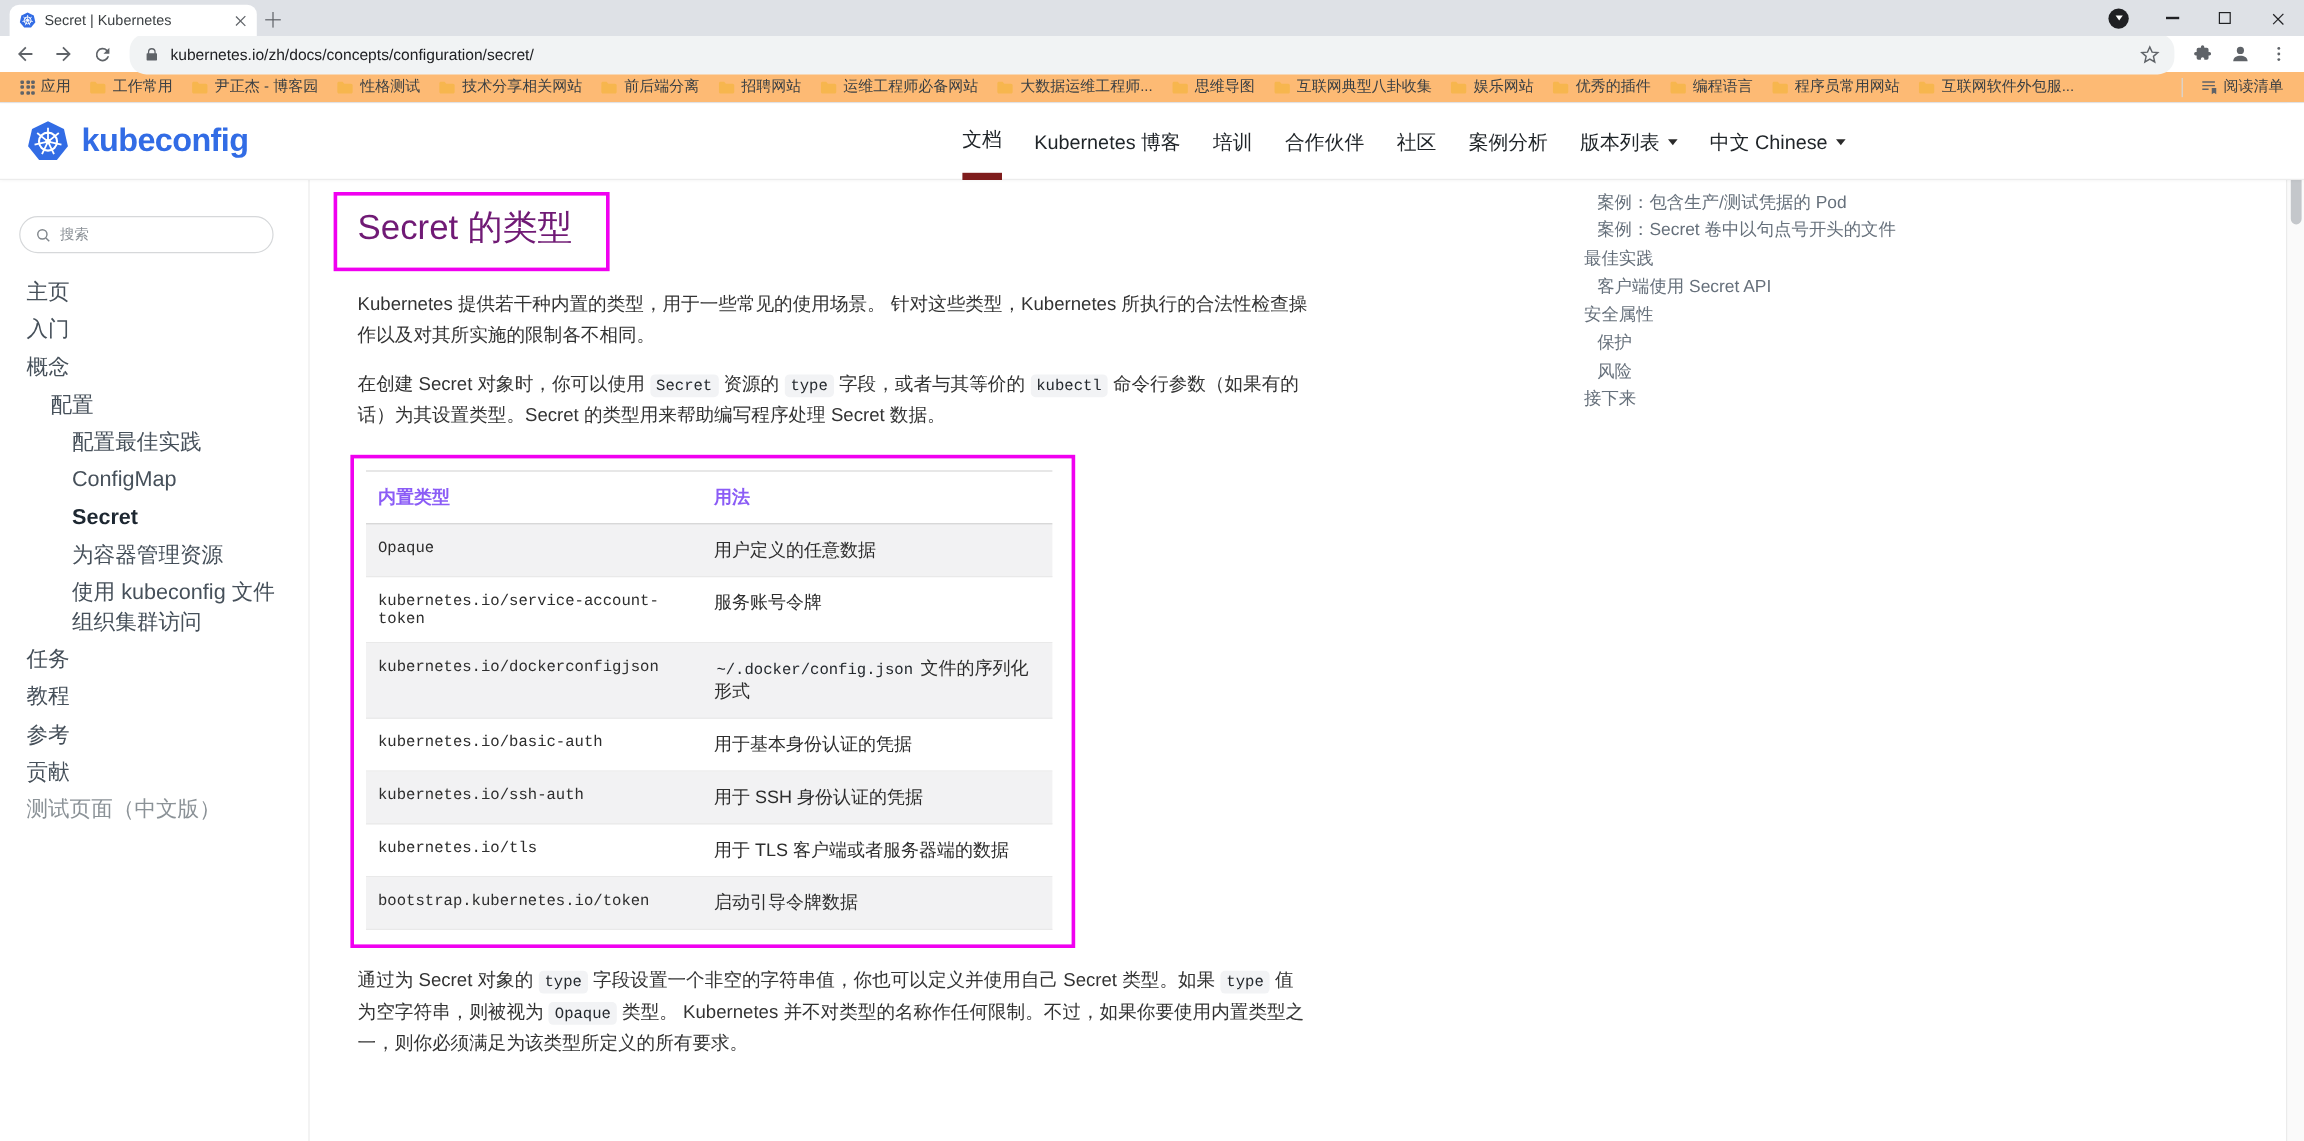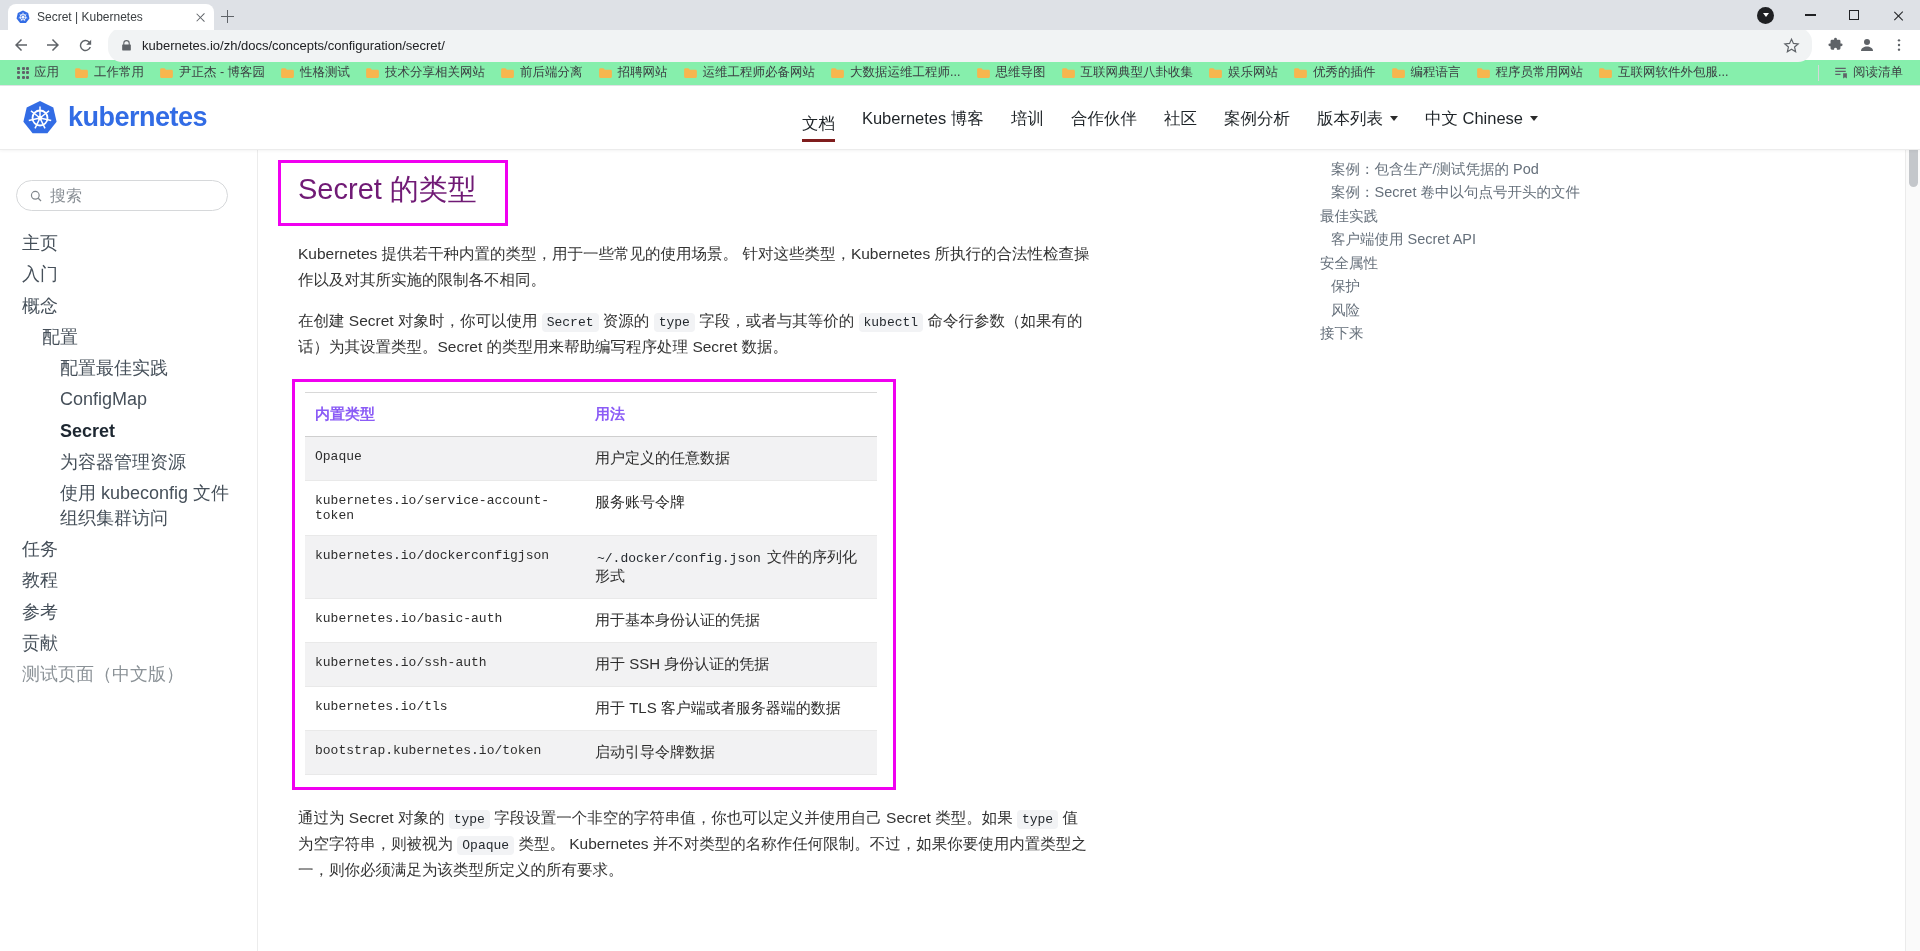--- a/index.html
+++ b/index.html
@@ -26,41 +26,41 @@
   .min-icon { width:11px; height:1.5px; background:#202124; display:inline-block; }
   .max-icon { width:10px; height:10px; border:1.4px solid #202124; display:inline-block; }
   .caret-white { width:0; height:0; border-left:3.5px solid transparent; border-right:3.5px solid transparent; border-top:4.5px solid #fff; }
   .caret-dark  { width:0; height:0; border-left:4px solid transparent; border-right:4px solid transparent; border-top:5px solid #2b2b2b; display:inline-block; margin-left:7px; }
 
   .toolbar { height:30px; background:#fff; display:flex; align-items:center; padding:0 8px; gap:6px; }
   .tool-btn { width:26px; height:26px; display:flex; align-items:center; justify-content:center; border-radius:50%; flex:0 0 auto; }
   .urlbar { flex:1; height:34px; background:#f1f3f4; border-radius:14px; display:flex; align-items:center; gap:9px; padding:0 12px; margin:0 4px; }
   .url-text { font-size:13px; color:#202124; flex:1; white-space:nowrap; overflow:hidden; }
 
-  .bookmarks-bar { height:26px; background:#86efac; border-bottom:1px solid #e2e4e7; display:flex; align-items:center; padding:0 10px; gap:1px; }
+  .bookmarks-bar { height:26px; background:#fdba74; border-bottom:1px solid #e2e4e7; display:flex; align-items:center; padding:0 10px; gap:1px; }
   .bm-item { display:flex; align-items:center; gap:5px; padding:2px 7px; border-radius:4px; font-size:12.5px; color:#3c4043; white-space:nowrap; }
   .apps-grid { display:grid; grid-template-columns:repeat(3,3px); grid-template-rows:repeat(3,3px); gap:1.5px; }
   .apps-grid i { background:#5f6368; border-radius:1px; }
   .bm-spacer { flex:1; }
   .bm-divider { width:1px; height:16px; background:#d5d7da; margin:0 6px; }
 
   
   .site-header { height:64px; background:#fff; display:flex; align-items:center; padding:0 22px;
                  border-bottom:1px solid #ececec; box-shadow:0 1px 3px rgba(0,0,0,.05); position:relative; z-index:2; }
   .logo { display:flex; align-items:center; gap:10px; }
   .logo-text { color:#326ce5; font-size:27px; font-weight:bold; letter-spacing:-.5px; }
   .site-nav { margin-left:auto; margin-right:360px; display:flex; align-items:center; gap:27px; font-size:16.5px; color:#1f2428; font-weight:500; }
   .nav-item { display:flex; align-items:center; padding:20px 0 18px 0; cursor:pointer; }
-  .nav-item.active { border-bottom:3px solid #7f1d1d; padding-bottom:4px; }
+  .nav-item.active { border-bottom:6px solid #7f1d1d; padding-bottom:16px; }
 
   
   .page-body { display:flex; height:801px; overflow:hidden; }
   .sidebar { width:258px; min-width:258px; border-right:1px solid #ececec; padding:30px 14px 0 14px; }
   .search-box { width:212px; height:31px; border:1px solid #d6d8da; border-radius:17px; display:flex; align-items:center; gap:7px; padding:0 12px; margin:0 0 20px 2px; background:#fff; }
-  .search-box input { border:none; outline:none; width:150px; font-size:16px; color:#4d7c0f; background:transparent; font-family:Liberation Serif, serif; }
+  .search-box input { border:none; outline:none; width:150px; font-size:12px; color:#4d7c0f; background:transparent; font-family:Liberation Serif, serif; }
   .search-box input::placeholder { color:#8a9096; }
   .sn-item { font-size:18px; color:#46505a; margin:7px 0; line-height:1.35; padding-left:8px; cursor:pointer; }
   .sn-item.lvl1 { padding-left:28px; }
   .sn-item.lvl2 { padding-left:46px; }
   .sn-item.active { font-weight:bold; color:#1d2731; }
   .sn-item.muted { color:#8b9297; }
 
   .main { width:840px; min-width:840px; padding:10px 0 0 40px; }
   .hl-box { border:3px solid #f000f0; }
   .heading-hl { display:inline-block; padding:7px 28px 13px 17px; margin-left:-20px; }
@@ -304,21 +304,21 @@
           <line x1="18" y1="18" x2="27" y2="10.8"></line>
         <line x1="18" y1="18" x2="29.2" y2="20.6"></line>
           <line x1="18" y1="18" x2="23" y2="28.4"></line>
         <line x1="18" y1="18" x2="13" y2="28.4"></line>
           <line x1="18" y1="18" x2="6.8" y2="20.6"></line>
         <line x1="18" y1="18" x2="9" y2="10.8"></line>
       </g>
       <circle cx="18" cy="18" r="7.5" fill="none" stroke="#fff" stroke-width="1.8"></circle>
       <circle cx="18" cy="18" r="2.3" fill="#fff"></circle>
     </svg>
-    <span class="logo-text" style="color: rgb(50, 108, 229);">kubernetes</span>
+    <span class="logo-text" style="color: rgb(50, 108, 229);">kubeconfig</span>
   </div>
   <nav class="site-nav" id="site-nav">
       <div class="nav-item active">
         <span>文档</span>
       </div>
       <div class="nav-item">
         <span>Kubernetes 博客</span>
       </div>
       <div class="nav-item">
         <span>培训</span>

